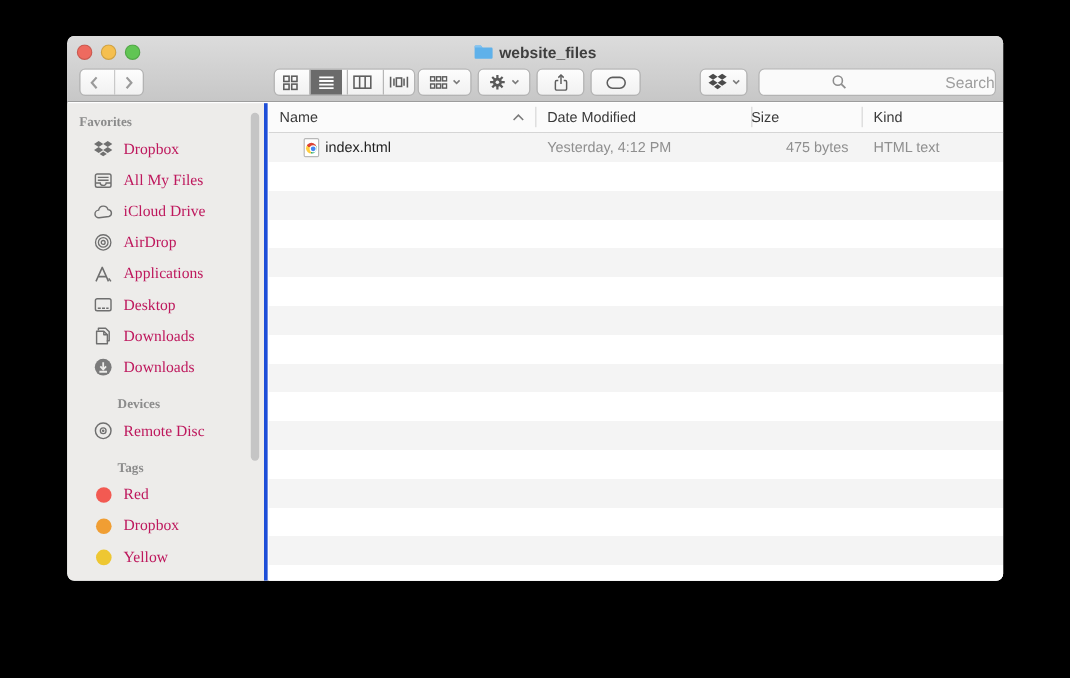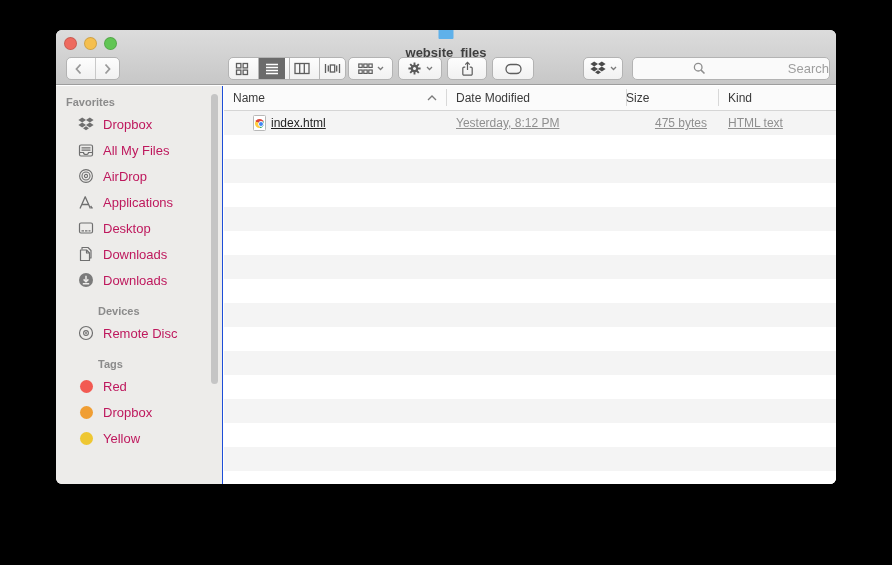--- a/index.html
+++ b/index.html
@@ -18,21 +18,21 @@
   
   .chrome {
     position:absolute; top:0; left:0; right:0; height:55px;
     background:linear-gradient(#dcdcdc,#c7c7c7);
     border-bottom:1px solid #9d9d9d;
   }
   .traffic { position:absolute; top:7px; width:13px; height:13px; border-radius:50%;
              border:0.5px solid rgba(0,0,0,.15); }
   .t-close { left:8px; }  .t-min { left:28px; }  .t-zoom { left:48px; }
   .title-wrap { position:absolute; top:0; left:0; right:0; height:27px;
-    display:flex; align-items:center; justify-content:center; gap:5px;flex-direction:column; }
+    display:flex; align-items:center; justify-content:center; gap:5px; }
   .title { font-size:13px; font-weight:bold; color:#3f3f3f; }
   .tb-btn {
     position:absolute; top:27px; height:23px;
     background:linear-gradient(#fdfdfd,#f1f1f1);
     border:1px solid #b3b3b3; border-radius:5px;
     display:flex; align-items:center; justify-content:center; gap:4px;
     cursor:default;
   }
   .nav-group { left:10px; width:54px; padding:0; }
   .nav-half { flex:1; height:100%; display:flex; align-items:center; justify-content:center; }
@@ -53,21 +53,21 @@
   .search-field input {
     width:100%; height:100%; border:none; background:transparent; outline:none;
     text-align:right; font-size:13px; color:#3f3f3f;
     font-family:"Liberation Sans","DejaVu Sans",sans-serif;
   }
   .search-field input::placeholder { color:#9e9e9e; }
   .search-mag { position:absolute; left:60px; top:4px; }
   
   .sidebar {
     position:absolute; top:56px; left:0; width:167px; bottom:0;
-    background:#edecea; border-right:1px solid #1d4ed8;
+    background:#edecea; border-right:3px solid #1d4ed8;font-family:Liberation Serif, serif;
   }
   .section-title { margin:10px 0 3px 10px; font-size:11px; font-weight:bold; color:#8b8b8b; }
   .section-title.gap { margin-top:12px;padding-left:32px; }
   .side-item { height:26px; display:flex; align-items:center; padding-left:21px; gap:8px;
                font-size:13px; color:#be185d; }
   .side-ico { width:18px; height:18px; display:flex; align-items:center; justify-content:center; flex:none; }
   .tag-dot { width:13px; height:13px; border-radius:50%; }
   .scroll-thumb { position:absolute; top:8px; right:4px; width:7px; height:290px;
                   border-radius:4px; background:#c5c5c5; }
   
@@ -78,21 +78,21 @@
   .h-name { left:9px; }
   .h-date { left:232px; }
   .h-size { left:402px; width:81px; text-align:left; }
   .h-kind { left:504px; }
   .h-sep  { position:absolute; top:3px; bottom:4px; width:1px; background:#d8d8d8; }
   .sep1 { left:222px; } .sep2 { left:402px; } .sep3 { left:494px; }
   .sort-caret { position:absolute; left:203px; top:9px; }
   .list-body { position:absolute; top:25px; left:0; right:0; bottom:0;
     background:repeating-linear-gradient(180deg,#f4f4f4 0 24px,#ffffff 24px 48px); }
   .file-row { position:absolute; top:0; left:0; right:0; height:24px; font-size:12px; }
-  .rcell { position:absolute; top:0; height:24px; line-height:24px;text-decoration:underline; }
+  .rcell { position:absolute; top:0; height:24px; line-height:24px; }
   .r-icon { left:29px; top:4px; width:13px; height:16px; background:#fff;
     border:1px solid #b8b8b8; border-radius:1.5px;
     display:flex; align-items:center; justify-content:center; }
   .chrome-ball { width:9px; height:9px; border-radius:50%;
     background:conic-gradient(from -60deg,#db4437 0 120deg,#0f9d58 0 240deg,#ffcd40 0 360deg);
     position:relative; }
   .chrome-ball::after { content:""; position:absolute; left:2.5px; top:2.5px; width:4px; height:4px;
     border-radius:50%; background:#4285f4; border:0.5px solid #fff; }
   .r-name { left:47px; color:#1f1f1f; }
   .r-date { left:232px; color:#8f8f8f; }
@@ -277,20 +277,28 @@
           <rect x="1.5" y="2" width="13" height="11" rx="1.5"></rect>
           <line x1="3.5" y1="4.8" x2="12.5" y2="4.8"></line>
               <line x1="3.5" y1="7.2" x2="12.5" y2="7.2"></line>
           <path d="M1.5,9.5 h4 a2.5,2 0 0 0 5,0 h4"></path>
             </g>
           </svg>
       </span>
       <span>All My Files</span>
     </div>
 
+    <div class="side-item">
+      <span class="side-ico">
+        <svg width="17" height="13" viewBox="0 0 17 13">
+          <path d="M4.5,11.5 a3.2,3.2 0 0 1 -0.3,-6.4 a4,4 0 0 1 7.8,-0.4 a2.9,2.9 0 0 1 0.7,5.7 z" fill="none" stroke="#6f6f6f" stroke-width="1.2" stroke-linejoin="round"></path>
+          </svg>
+      </span>
+      <span>iCloud Drive</span>
+    </div>
 
     <div class="side-item">
       <span class="side-ico">
         <svg width="16" height="16" viewBox="0 0 16 16">
             <g fill="none" stroke="#6f6f6f" stroke-width="1.1">
           <circle cx="8" cy="8" r="6.4"></circle>
               <circle cx="8" cy="8" r="4"></circle>
               <circle cx="8" cy="8" r="1.6"></circle>
             </g>
           </svg>
@@ -405,20 +413,20 @@
       <span class="hcell h-size">Size</span>
       <span class="h-sep sep3"></span>
       <span class="hcell h-kind">Kind</span>
     </div>
     <div class="list-body">
       <div class="file-row">
         <span class="rcell r-icon">
             <span class="chrome-ball"></span>
           </span>
         <span class="rcell r-name">index.html</span>
-        <span class="rcell r-date">Yesterday, 8:12 PM</span>
+        <span class="rcell r-date">Yesterday, 4:12 PM</span>
         <span class="rcell r-size">475 bytes</span>
         <span class="rcell r-kind">HTML text</span>
       </div>
     </div>
   </div>
 
 </div>
 
 </body></html>

